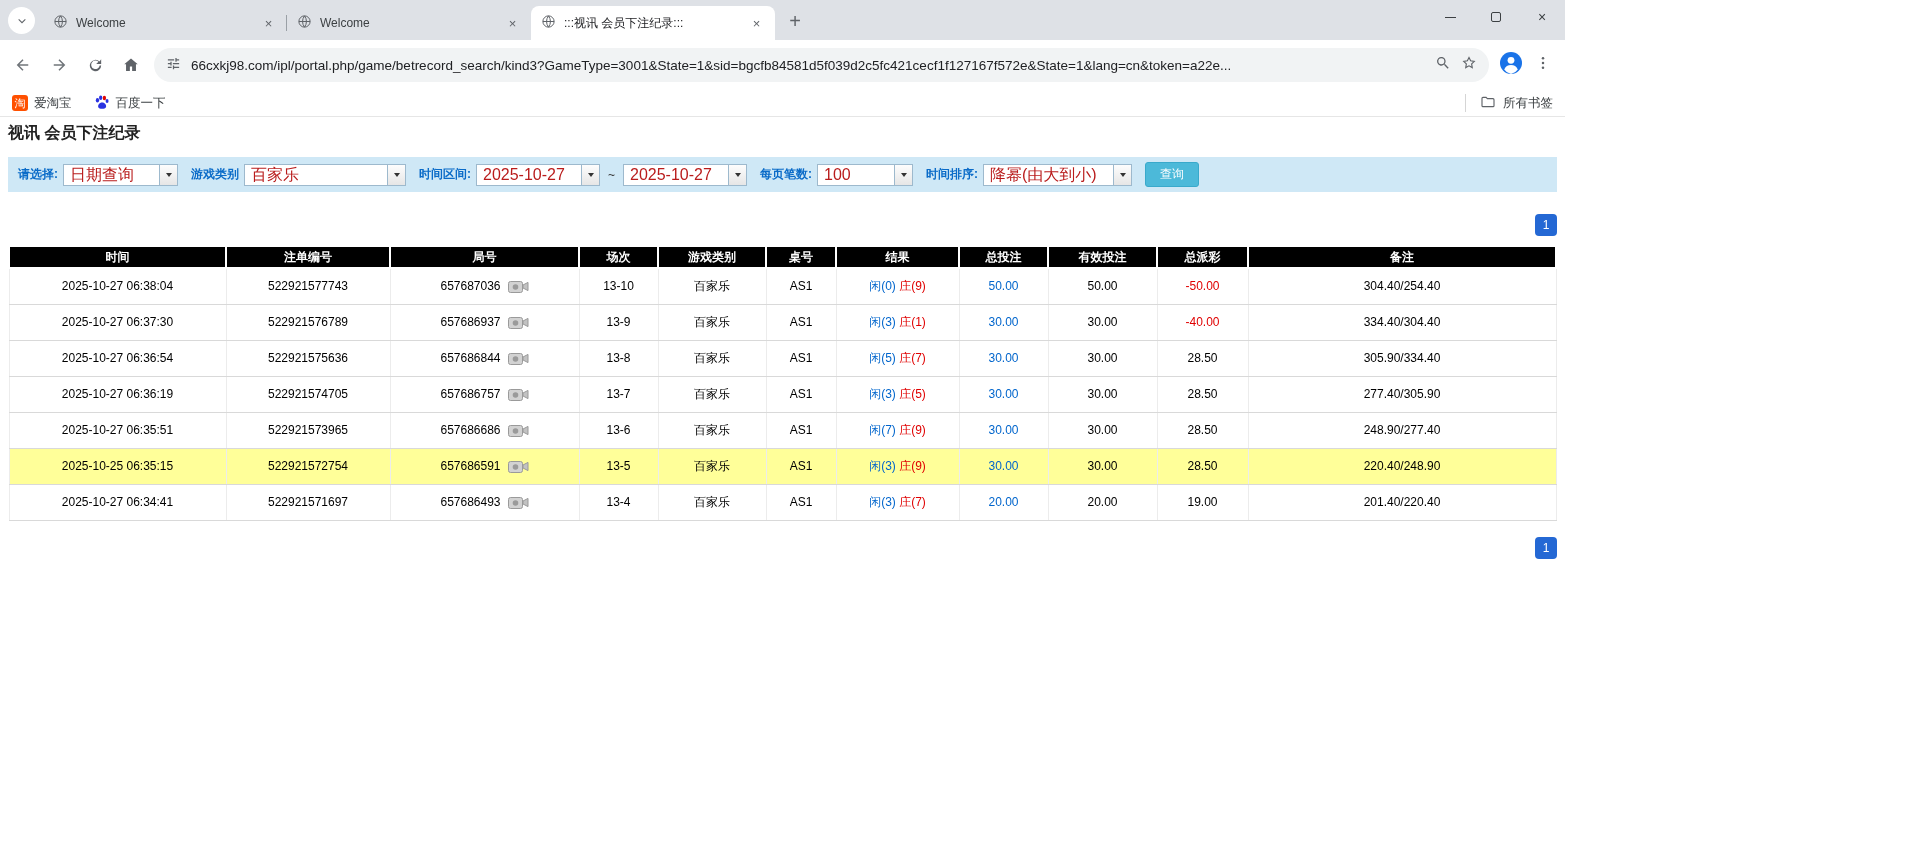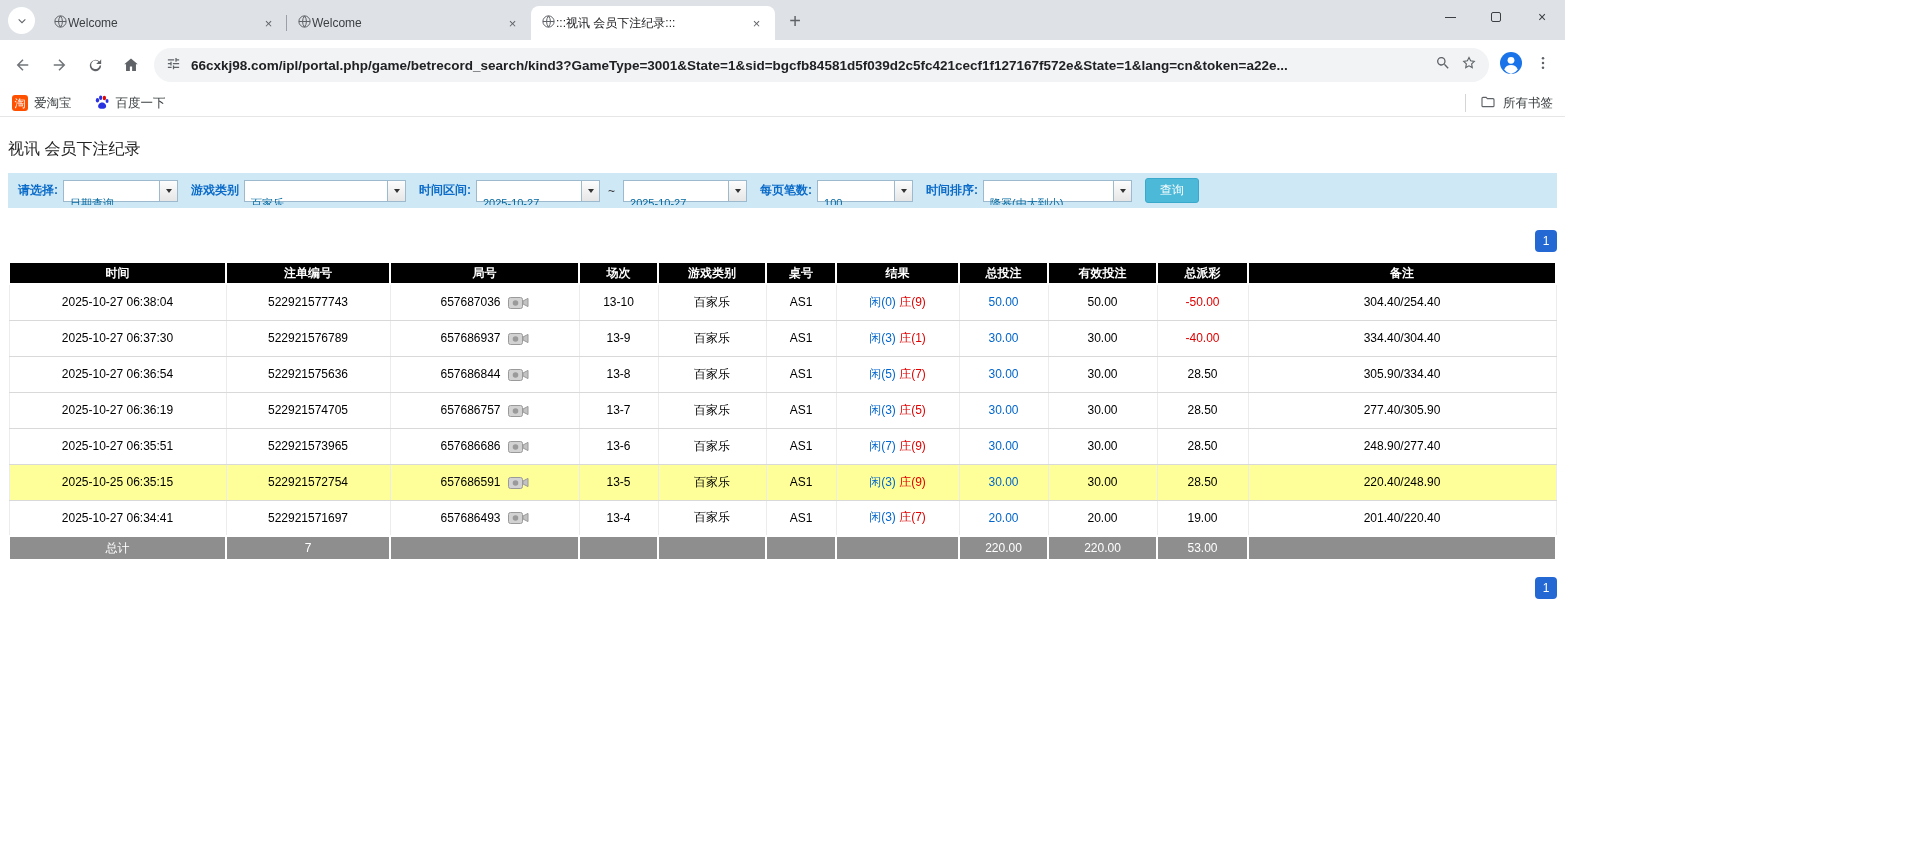--- a/index.html
+++ b/index.html
@@ -5,61 +5,61 @@
   * { margin:0; padding:0; box-sizing:border-box; }
   html,body { width:1919px; height:855px; background:#ffffff; overflow:hidden;
               font-family:"Liberation Sans","DejaVu Sans",sans-serif; }
 
   .browser-window { width:1565px; height:855px; background:#fff; }
 
   
   .tab-strip { height:40px; background:#dee1e6; display:flex; align-items:flex-end; padding-left:6px; }
   .tab-search { width:27px; height:27px; border-radius:50%; background:#fff; margin:0 8px 6px 2px;
                 display:flex; align-items:center; justify-content:center; color:#5f6368; font-size:11px; }
-  .tab { width:244px; height:34px; display:flex; align-items:center; padding:0 10px; gap:0;
+  .tab { width:244px; height:34px; display:flex; align-items:center; padding:0 10px; gap:8px;
          font-size:12px; color:#3c4043; position:relative; }
   .tab.inactive .sep { position:absolute; right:0; top:9px; height:16px; width:1px; background:#9aa0a6; }
   .tab.active { background:#fff; border-radius:8px 8px 0 0; color:#202124; }
   .tab-title { flex:1; white-space:nowrap; overflow:hidden; text-overflow:ellipsis; }
   .tab-close { width:17px; height:17px; border-radius:50%; display:flex; align-items:center; justify-content:center;
                font-size:13px; color:#5f6368; }
   .new-tab-btn { width:28px; height:28px; margin:0 0 5px 6px; display:flex; align-items:center; justify-content:center;
                  font-size:20px; color:#5f6368; border-radius:50%; }
   .window-controls { margin-left:auto; display:flex; align-self:flex-start; height:34px; }
   .win-btn { width:46px; height:34px; display:flex; align-items:center; justify-content:center; color:#3c4043; }
   .min-glyph { display:inline-block; width:11px; border-top:1.2px solid #3c4043; }
   .max-glyph { display:inline-block; width:10px; height:10px; border:1.2px solid #3c4043; border-radius:2px; }
   .close-glyph { font-size:14px; line-height:1; }
 
   
-  .toolbar { height:50px; background:#fff; display:flex; align-items:center; padding:0 10px; gap:10px;font-weight:bold; }
+  .toolbar { height:50px; background:#fff; display:flex; align-items:center; padding:0 10px; gap:10px; }
   .nav-btn { width:26px; height:26px; display:flex; align-items:center; justify-content:center; border-radius:50%; }
   .omnibox { flex:1; height:34px; background:#f1f3f4; border-radius:17px; display:flex; align-items:center;
              padding:0 12px; gap:10px; min-width:0; }
   .url-text { flex:1; font-size:13.5px; color:#202124; white-space:nowrap; overflow:hidden; }
   .toolbar-right { display:flex; align-items:center; gap:12px; padding-right:4px; }
 
   
   .bookmarks-bar { height:27px; background:#fff; display:flex; align-items:center; padding:0 12px; gap:22px;
                    font-size:12.5px; color:#3c4043; border-bottom:1px solid #e6e6e6; }
   .bookmark { display:flex; align-items:center; gap:6px; }
   .taobao-icon { width:16px; height:16px; background:#ff5000; color:#fff; font-size:11px; border-radius:3px;
                  display:flex; align-items:center; justify-content:center; }
   .bm-right { margin-left:auto; display:flex; align-items:center; gap:7px; border-left:1px solid #d5d5d5;
               padding-left:14px; height:18px; }
 
   
   .page { padding:0 8px; }
-  .page-title { font-size:16px; font-weight:400; color:#222; margin-top:22px; }
+  .page-title { font-size:16px; font-weight:700; color:#222; margin-top:6px; }
 
   .filter-bar { margin-top:13px; background:#cfe8f6; padding:6px 8px; display:flex; align-items:center;
                 gap:5px; font-size:12px; height:35px; }
   .filter-label { color:#0a6bc8; font-weight:bold; margin-left:8px; white-space:nowrap; }
   .combo { display:inline-flex; height:22px; border:1px solid #9db9cd; background:#fff; align-items:stretch; }
-  .combo-text { padding:12px 6px; line-height:20px; font-size:11px; color:#0369a1; white-space:nowrap; overflow:hidden; }
+  .combo-text { padding:0 6px; line-height:20px; font-size:16px; color:#b91c1c; white-space:nowrap; overflow:hidden; }
   .w95 { width:95px; } .w142 { width:142px; } .w104 { width:104px; } .w76 { width:76px; } .w129 { width:129px; }
   .combo-arrow { width:18px; border-left:1px solid #9db9cd; background:linear-gradient(#fdfdfd,#e6e6e6);
                  display:flex; align-items:center; justify-content:center; }
   .combo-arrow::after { content:""; border-left:3.5px solid transparent; border-right:3.5px solid transparent;
                         border-top:4.5px solid #333; }
   .tilde { color:#333; margin:0 3px; }
   .query-btn { margin-left:8px; background:var(--query_button,#4cb9d9); color:#fff; border:1px solid #39a9cb;
                border-radius:3px; font-size:12px; padding:3px 14px; cursor:pointer; }
 
   .summary-bar { margin-top:18px; background:#d9e9d0; padding:0 10px; height:28px; display:flex;
@@ -456,33 +456,20 @@
               </span></td>
             <td>13-4</td>
             <td>百家乐</td>
             <td>AS1</td>
             <td><span class="blue">闲(3)</span> <span class="redtext">庄(7)</span></td>
             <td><span class="blue">20.00</span></td>
             <td>20.00</td>
             <td>19.00</td>
             <td>201.40/220.40</td>
           </tr>
-          <tr class="footer-row">
-            <td>总计</td>
-            <td>7</td>
-            <td></td>
-            <td></td>
-            <td></td>
-            <td></td>
-            <td></td>
-            <td>220.00</td>
-            <td>220.00</td>
-            <td>53.00</td>
-            <td></td>
-          </tr>
         </tbody>
     </table>
 
     <div class="pager bottom">
       <div class="page-btn">1</div>
     </div>
   </div>
 
 </div>
 

